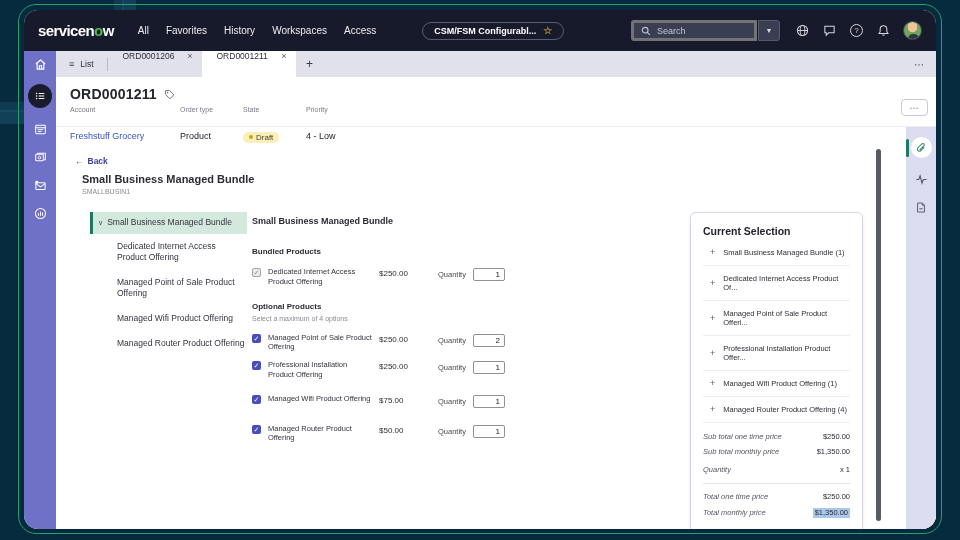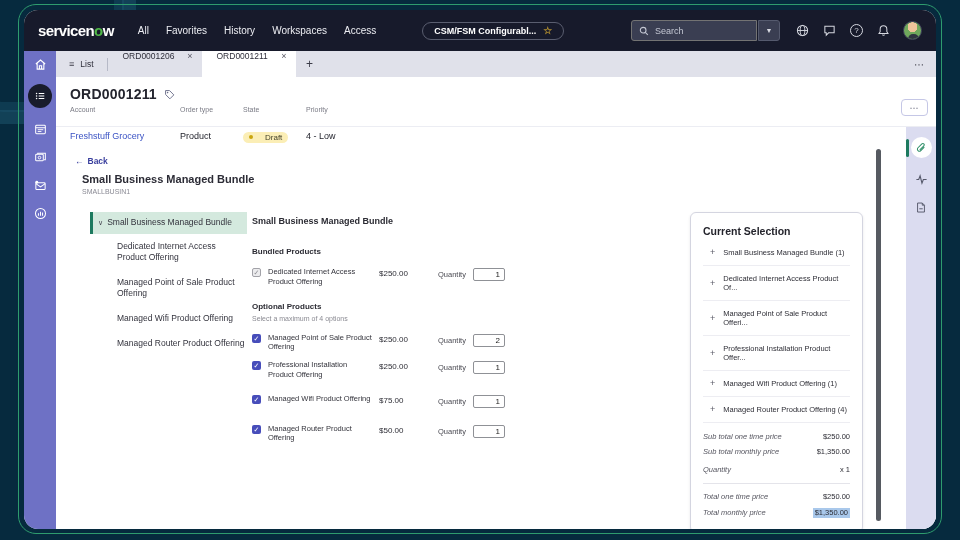--- a/index.html
+++ b/index.html
@@ -28,21 +28,21 @@
     padding:0 14px; flex-shrink:0; }
   .logo { font-size:15px; font-weight:bold; color:#fff; letter-spacing:-0.6px; }
   .logo .green-o { color:#4fb747; }
   .nav-items { display:flex; gap:17px; margin-left:24px; }
   .nav-item { color:#ecedf2; font-size:10px; cursor:default; }
   .app-pill { margin-left:46px; border:1px solid #5a5e70; border-radius:11px;
     padding:3px 11px; color:#fff; font-size:9px; font-weight:bold;
     display:flex; gap:7px; align-items:center; }
   .star-ic { color:#b08d2f; font-size:10px; line-height:1; }
   .search-wrap { margin-left:auto; display:flex; align-items:center; }
-  .search-box { width:126px; height:21px; background:#3a3e52; border:1px solid #737373;
+  .search-box { width:126px; height:21px; background:#3a3e52; border:3px solid #737373;
     border-radius:3px 0 0 3px; display:flex; align-items:center; padding:0 7px; gap:6px; }
   .search-text { color:#c3c6d2; font-size:9px; }
   .search-dd { width:22px; height:21px; background:#3a3e52; border:1px solid #555a6e;
     margin-left:1px; border-radius:0 3px 3px 0; display:flex; align-items:center;
     justify-content:center; color:#d8dae2; font-size:7px; }
   .nav-icons { display:flex; gap:14px; margin-left:16px; align-items:center; }
   .nav-icons svg { display:block; }
   .help-circle { width:13px; height:13px; border:1.2px solid #d6d8e0; border-radius:50%;
     color:#d6d8e0; font-size:8px; display:flex; align-items:center; justify-content:center; }
   .avatar { width:19px; height:19px; border-radius:50%; margin-left:13px; overflow:hidden;
@@ -79,21 +79,21 @@
   
   .record-header { background:#fff; padding:9px 14px 8px; position:relative;
     border-bottom:1px solid #ecedf3; flex-shrink:0; height:50px; }
   .record-title-row { display:flex; align-items:center; gap:7px; }
   .record-number { font-size:14px; font-weight:bold; color:#24252e; letter-spacing:.2px; }
   .fields { display:flex; margin-top:4px; }
   .field { margin-right:18px; }
   .f-label { font-size:7px; color:#7a7b85; }
   .f-value { font-size:9px; color:#24252e; margin-top:18px; }
   .f-link { color:#3b53c4; }
-  .badge { display:inline-flex; align-items:center; gap:12px; background:#fbeeb6;
+  .badge { display:inline-flex; align-items:center; gap:3px; background:#fbeeb6;
     border-radius:8px; padding:1px 6px; font-size:8px; color:#45432c; }
   .badge .dot { width:4px; height:4px; border-radius:50%; background:#c9a50e; }
   .ellipsis-btn { position:absolute; right:8px; top:22px; width:27px; height:17px;
     border:1px solid #c5c7e6; border-radius:4px; background:#fff; color:#3c3e58;
     font-size:9px; letter-spacing:1px; display:flex; align-items:center; justify-content:center; }
 
   
   .content-row { flex:1; display:flex; min-height:0; background:#fff; }
   .page { flex:1; position:relative; min-width:0; }
 

